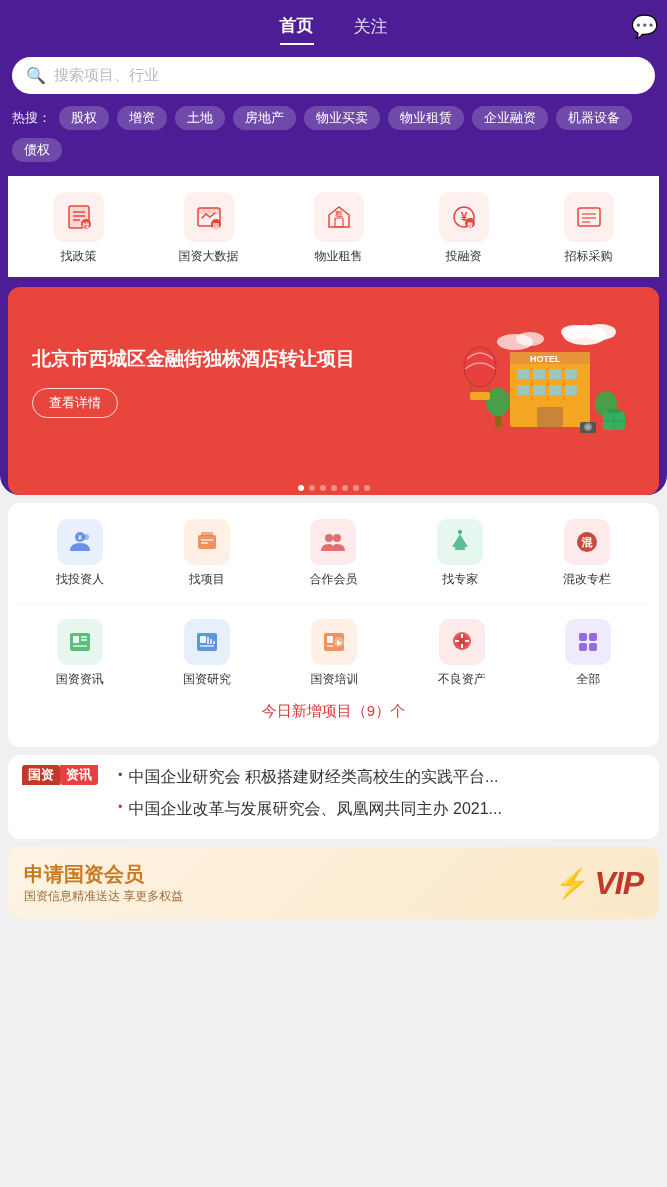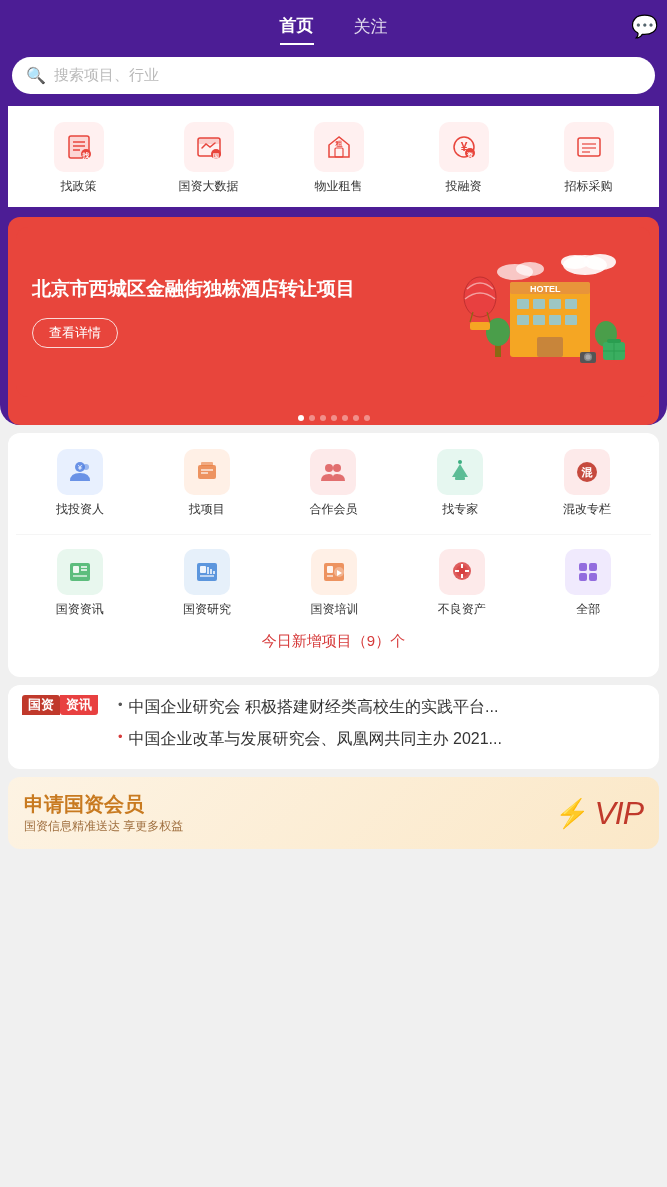--- a/index.html
+++ b/index.html
@@ -320,21 +320,21 @@
       display: flex;
       align-items: center;
       gap: 4px;
     }
     .vip-lightning {
       color: #e87c20;
       font-size: 28px;
     }
     .vip-text {
       font-size: 32px;
-      font-weight: 400;
+      font-weight: 700;
       color: #c0392b;
       font-style: italic;
       letter-spacing: -1px;
     }
 
     
     .top-section {
       background: #4c1d95;
       border-radius: 0 0 20px 20px;
       padding: 14px 8px 0;
@@ -352,20 +352,32 @@
       <span class="tab-item active">首页</span>
       <span class="tab-item">关注</span>
       <span class="header-icon-right">💬</span>
     </div>
 
     <div class="search-bar">
       <span class="search-icon">🔍</span>
       <span class="search-placeholder">搜索项目、行业</span>
     </div>
 
+    <div class="hot-tags">
+      <span class="hot-label">热搜：</span>
+      <span class="hot-tag">股权</span>
+      <span class="hot-tag">增资</span>
+      <span class="hot-tag">土地</span>
+      <span class="hot-tag">房地产</span>
+      <span class="hot-tag">物业买卖</span>
+      <span class="hot-tag">物业租赁</span>
+      <span class="hot-tag">企业融资</span>
+      <span class="hot-tag">机器设备</span>
+      <span class="hot-tag">债权</span>
+    </div>
 
     <div class="quick-menu">
       <div class="quick-item">
         <div class="quick-icon red-bg">
           <svg width="28" height="28" viewBox="0 0 28 28" fill="none">
             <rect x="4" y="3" width="20" height="22" rx="2" fill="#e8453c" opacity="0.15"></rect>
             <rect x="4" y="3" width="20" height="22" rx="2" stroke="#e8453c" stroke-width="1.5" fill="none"></rect>
             <line x1="8" y1="9" x2="20" y2="9" stroke="#e8453c" stroke-width="1.5"></line>
             <line x1="8" y1="13" x2="20" y2="13" stroke="#e8453c" stroke-width="1.5"></line>
             <line x1="8" y1="17" x2="15" y2="17" stroke="#e8453c" stroke-width="1.5"></line>

